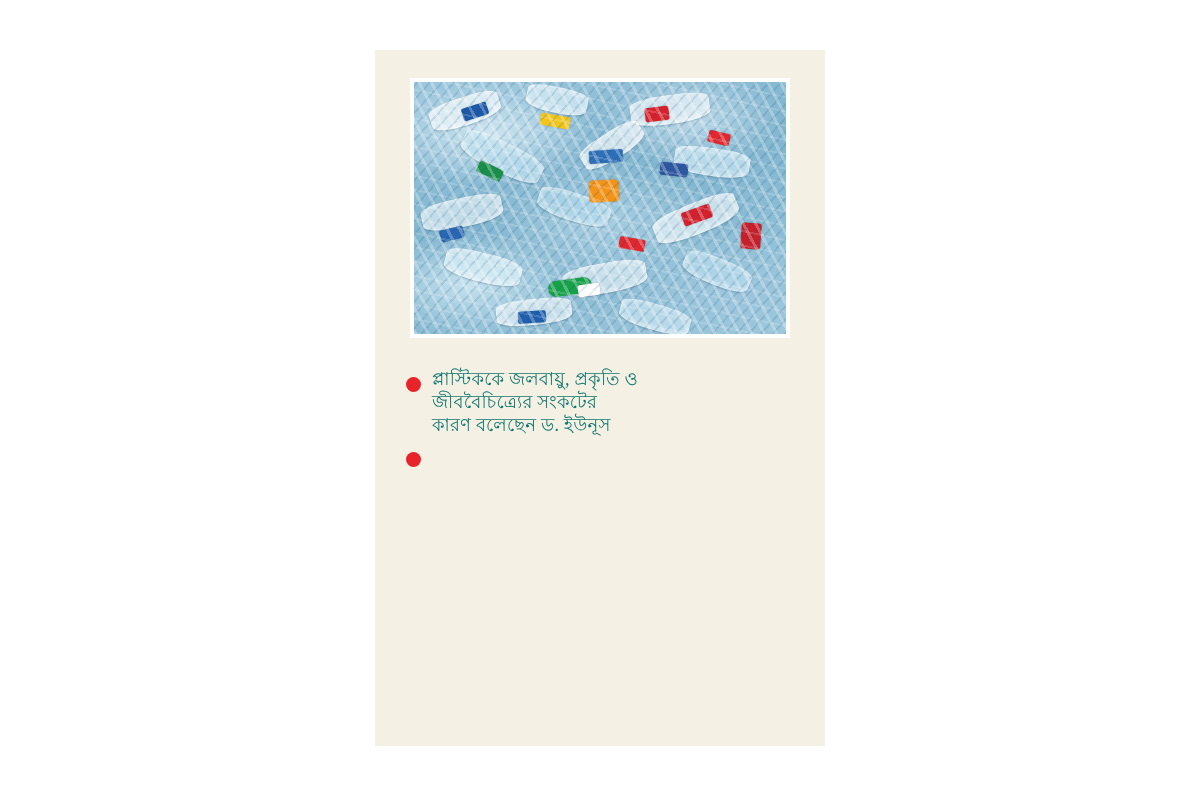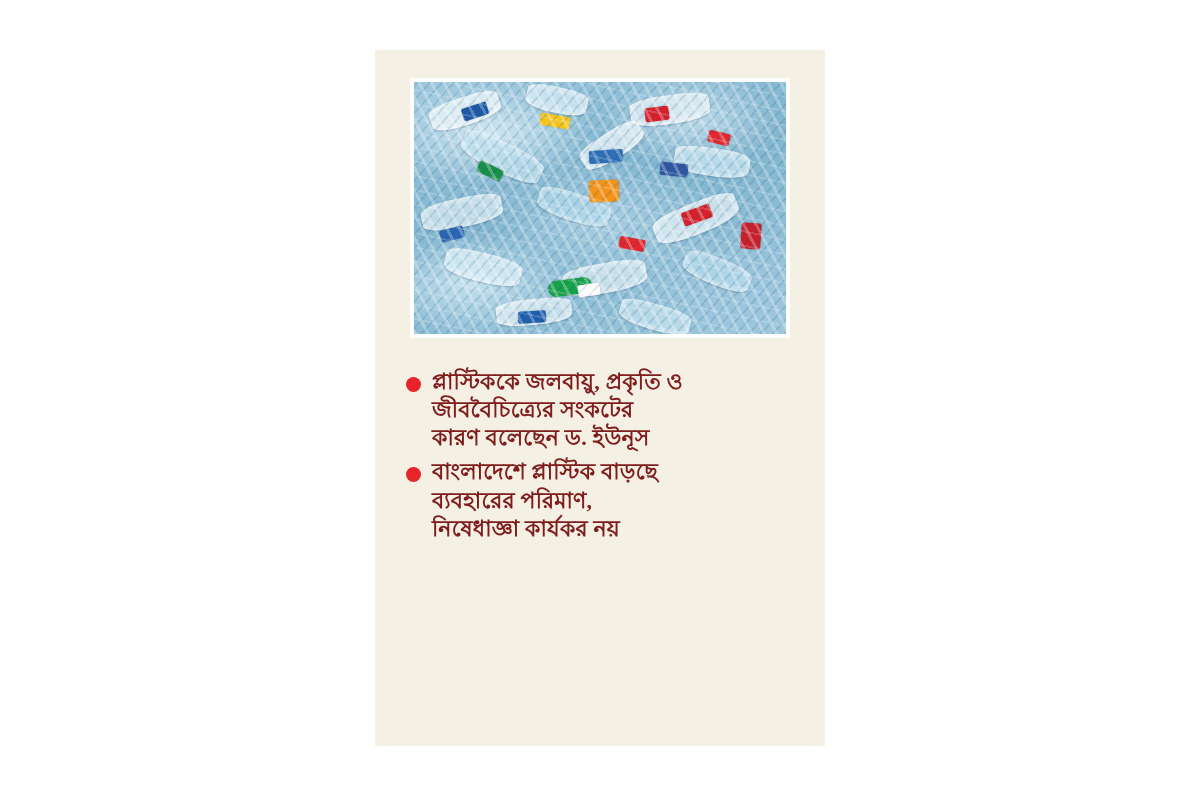--- a/index.html
+++ b/index.html
@@ -100,24 +100,24 @@
   .bullet-dot {
     flex: 0 0 auto;
     width: 15px;
     height: 15px;
     border-radius: 50%;
     background: #e8232a;
     margin: 9px 11px 0 0;
   }
   .bullet-text {
     font-family: "Liberation Serif", serif;
-    font-size: 22px;
+    font-size: 18px;
     line-height: 1.28;
-    color: #7f1d1d;
-    font-weight: 700;
+    color: #0f766e;
+    font-weight: 400;
     letter-spacing: .2px;
     white-space: pre-line;
   }
 </style>
 </head>
 <body>
 
 <div id="accent-band"></div>
 
 <div id="infographic-card"></div>
@@ -163,17 +163,14 @@
 
 <div id="bullet-list">
   <div class="bullet-row">
     <div class="bullet-dot"></div>
     <div class="bullet-text">প্লাস্টিককে জলবায়ু, প্রকৃতি ও
 জীববৈচিত্র্যের সংকটের
 কারণ বলেছেন ড. ইউনূস</div>
   </div>
   <div class="bullet-row">
     <div class="bullet-dot"></div>
-    <div class="bullet-text">বাংলাদেশে প্লাস্টিক বাড়ছে
-ব্যবহারের পরিমাণ,
-নিষেধাজ্ঞা কার্যকর নয়</div>
   </div>
 </div>
 
 </body></html>

